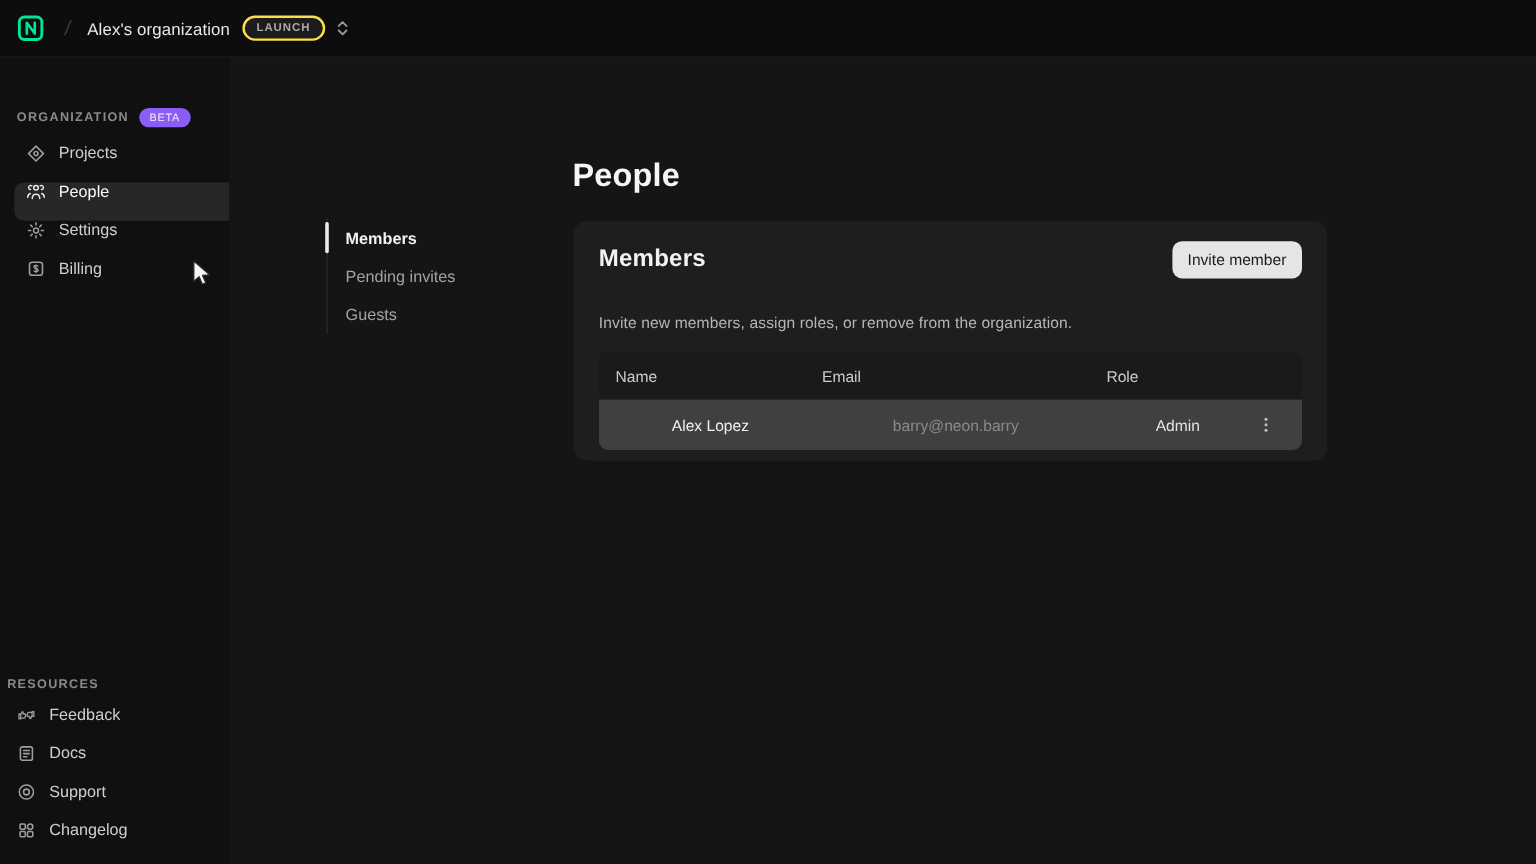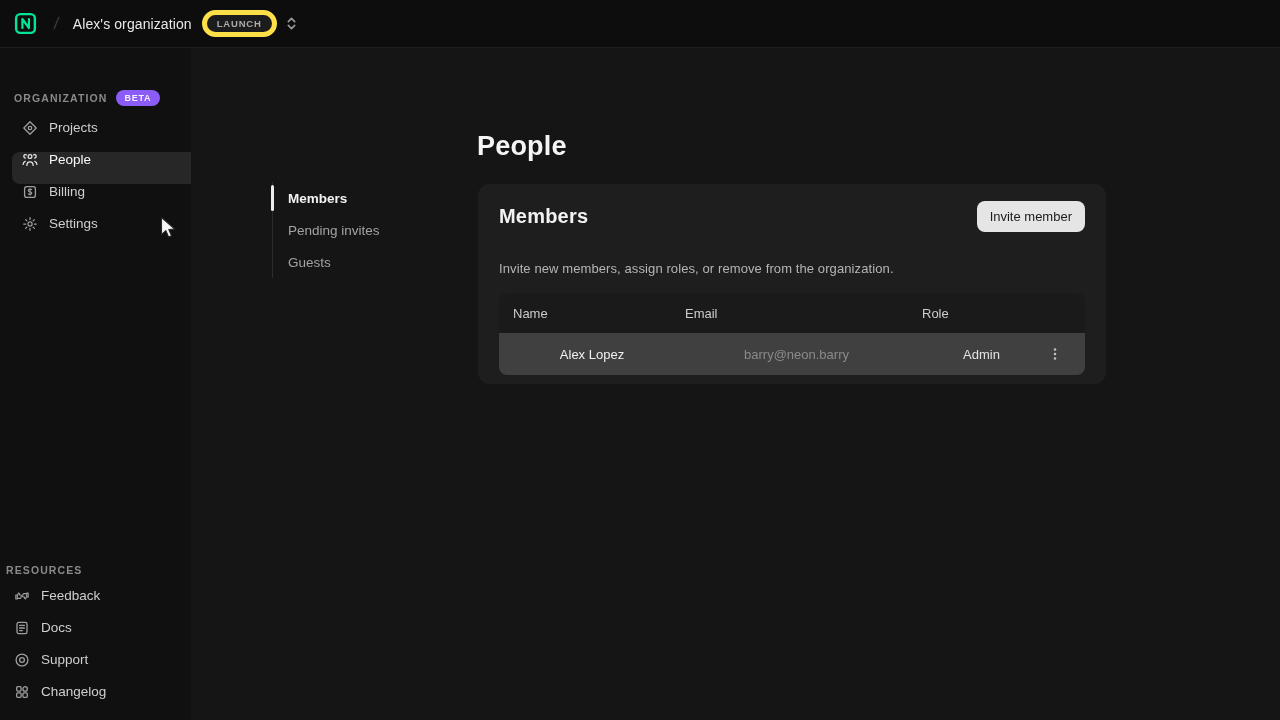--- a/index.html
+++ b/index.html
@@ -6,31 +6,31 @@
   html,body { width:1280px; height:720px; overflow:hidden; background:#0d0d0d;
               font-family:"Liberation Sans","DejaVu Sans",sans-serif; }
 
   
   .header { position:absolute; left:0; top:0; width:1280px; height:48px;
             background:#0d0d0d; border-bottom:1px solid #1f1f1f;
             display:flex; align-items:center; padding:0 12px; z-index:5; }
   .logo-wrap { width:26px; height:26px; display:flex; align-items:center; justify-content:center; cursor:pointer; }
   .bc-slash { color:#3d3d3d; font-size:17px; margin:0 14px 0 16px; font-weight:400; transform:skewX(-8deg); }
   .org-name { color:#e9e9e9; font-size:14px; font-weight:500; letter-spacing:.1px; }
-  .launch-badge { margin-left:10px; border:5px solid #fde047; background:#1c1c1c; color:#ababab;
+  .launch-badge { margin-left:10px; border:2px solid #fde047; background:#1c1c1c; color:#ababab;
                   font-size:9.5px; font-weight:700; letter-spacing:.8px; border-radius:999px;
                   padding:4px 10px; line-height:1; }
   .org-switcher { margin-left:8px; display:flex; align-items:center; cursor:pointer; }
 
   
   .sidebar { position:absolute; left:0; top:48px; width:218px; height:672px;
              background:#101010; border-right:1px solid #f97316; padding:0 12px; }
   .section-label-row { display:flex; align-items:center; gap:8px; margin:42px 0 14px 2px; }
   .section-label { color:#8a8a8a; font-size:10.5px; font-weight:700; letter-spacing:1.1px; }
-  .beta-badge { background:#8b5cf6; color:#f4f0ff; font-size:9px; font-weight:700;
+  .beta-badge { background:#8b5cf6; color:#f4f0ff; font-size:9px; font-weight:400;
                 letter-spacing:.7px; padding:3.5px 9px; border-radius:999px; line-height:1; }
   .nav-item { display:flex; gap:11px; height:32px; padding:0 10px;
               border-radius:8px; color:#cfcfcf; font-size:13.5px; cursor:pointer; }
   .nav-item .ic { width:16px; height:16px; color:#9e9e9e; display:flex; align-items:center; }
   .nav-item.active { background:#272727; color:#fafafa; }
   .nav-item.active .ic { color:#e8e8e8; }
   .resources-block { position:absolute; left:4px; bottom:4px; width:166px; }
   .resources-block .section-label-row { margin:0 0 12px 2px; }
 
   
@@ -116,37 +116,37 @@
           <path d="M12.8 9.3c1.3.5 2.1 1.7 2.1 3.1"></path>
         <path d="M4.5 2.9a1.7 1.7 0 1 0-1 3.1"></path>
           <path d="M3.2 9.3c-1.3.5-2.1 1.7-2.1 3.1"></path>
       </svg>
     </span>
     <span>People</span>
   </div>
 
   <div class="nav-item">
     <span class="ic">
+      <svg viewBox="0 0 16 16" width="16" height="16" fill="none" stroke="currentColor" stroke-width="1.25" stroke-linecap="round">
+        <circle cx="8" cy="8" r="2.1"></circle>
+        <path d="M8 1.7v1.9M8 12.4v1.9M1.7 8h1.9M12.4 8h1.9M3.6 3.6l1.3 1.3M11.1 11.1l1.3 1.3M12.4 3.6l-1.3 1.3M4.9 11.1l-1.3 1.3"></path>
+      </svg>
+    </span>
+    <span>Settings</span>
+  </div>
+
+  <div class="nav-item">
+    <span class="ic">
       <svg viewBox="0 0 16 16" width="16" height="16" fill="none" stroke="currentColor" stroke-width="1.3">
         <rect x="2.6" y="2.6" width="10.8" height="10.8" rx="2.2"></rect>
         <path d="M8 4.4v7.2" stroke-width="1.1"></path>
         <path d="M9.9 6.1c-.3-.6-1-1-1.9-1-1 0-1.8.5-1.8 1.3 0 1.8 3.6.9 3.6 2.7 0 .8-.8 1.3-1.8 1.3-.9 0-1.6-.4-1.9-1" stroke-width="1.1"></path>
       </svg>
     </span>
     <span>Billing</span>
-  </div>
-
-  <div class="nav-item">
-    <span class="ic">
-      <svg viewBox="0 0 16 16" width="16" height="16" fill="none" stroke="currentColor" stroke-width="1.25" stroke-linecap="round">
-        <circle cx="8" cy="8" r="2.1"></circle>
-        <path d="M8 1.7v1.9M8 12.4v1.9M1.7 8h1.9M12.4 8h1.9M3.6 3.6l1.3 1.3M11.1 11.1l1.3 1.3M12.4 3.6l-1.3 1.3M4.9 11.1l-1.3 1.3"></path>
-      </svg>
-    </span>
-    <span>Settings</span>
   </div>
 
   <div class="resources-block">
     <div class="section-label-row">
       <span class="section-label">RESOURCES</span>
     </div>
 
     <div class="nav-item">
       <span class="ic">
         <svg viewBox="0 0 16 16" width="16" height="16" fill="none" stroke="currentColor" stroke-width="1.1" stroke-linejoin="round">

